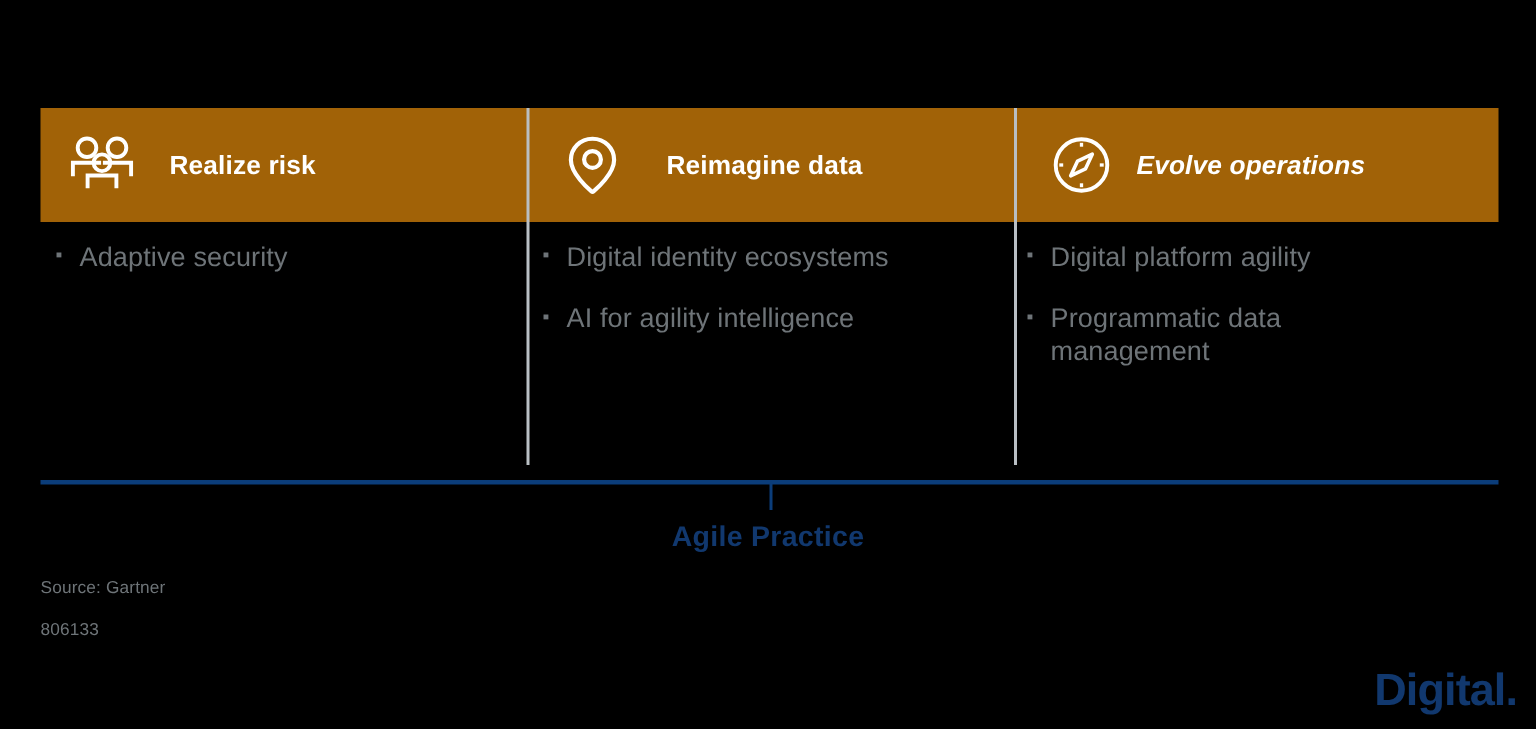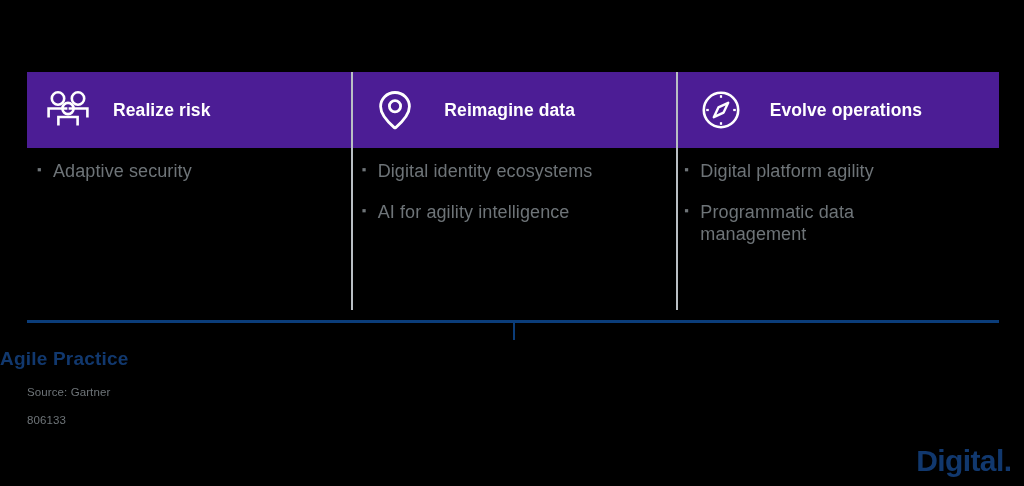--- a/index.html
+++ b/index.html
@@ -16,21 +16,21 @@
     -webkit-font-smoothing: antialiased;
   }
 
   
   .header-bar {
     position: absolute;
     left: 27px;
     top: 72px;
     width: 972px;
     height: 76px;
-    background: #4c1d95;
+    background: #a16207;
     display: flex;
     flex-direction: row;
   }
   .header-cell {
     flex: 1 1 0;
     display: flex;
     flex-direction: row;
     align-items: center;
     position: relative;
     box-sizing: border-box;
@@ -49,21 +49,21 @@
 
   .hdr-title {
     color: #FFFFFF;
     font-size: 17.5px;
     font-weight: bold;
     letter-spacing: 0.1px;
     white-space: nowrap;
   }
   .header-cell.c1 .hdr-title { margin-left: 22px; }
   .header-cell.c2 .hdr-title { margin-left: 26px; }
-  .header-cell.c3 .hdr-title { margin-left: 26px; }
+  .header-cell.c3 .hdr-title { margin-left: 14px; font-style: italic; }
 
   
   .divider {
     position: absolute;
     top: 72px;
     width: 2px;
     height: 238px;
     background: #B9BFC4;
   }
   .divider.d1 { left: 351px; }
@@ -124,21 +124,21 @@
     width: 2px;
     height: 18px;
     background: #0B3D7A;
   }
 
   .agile-label {
     position: absolute;
     left: 0;
     top: 348px;
     width: 1024px;
-    text-align: left;
+    text-align: center;
     color: #11386E;
     font-size: 19px;
     font-weight: bold;
     letter-spacing: 0.2px;
   }
 
   
   .source-line {
     position: absolute;
     left: 27px;

